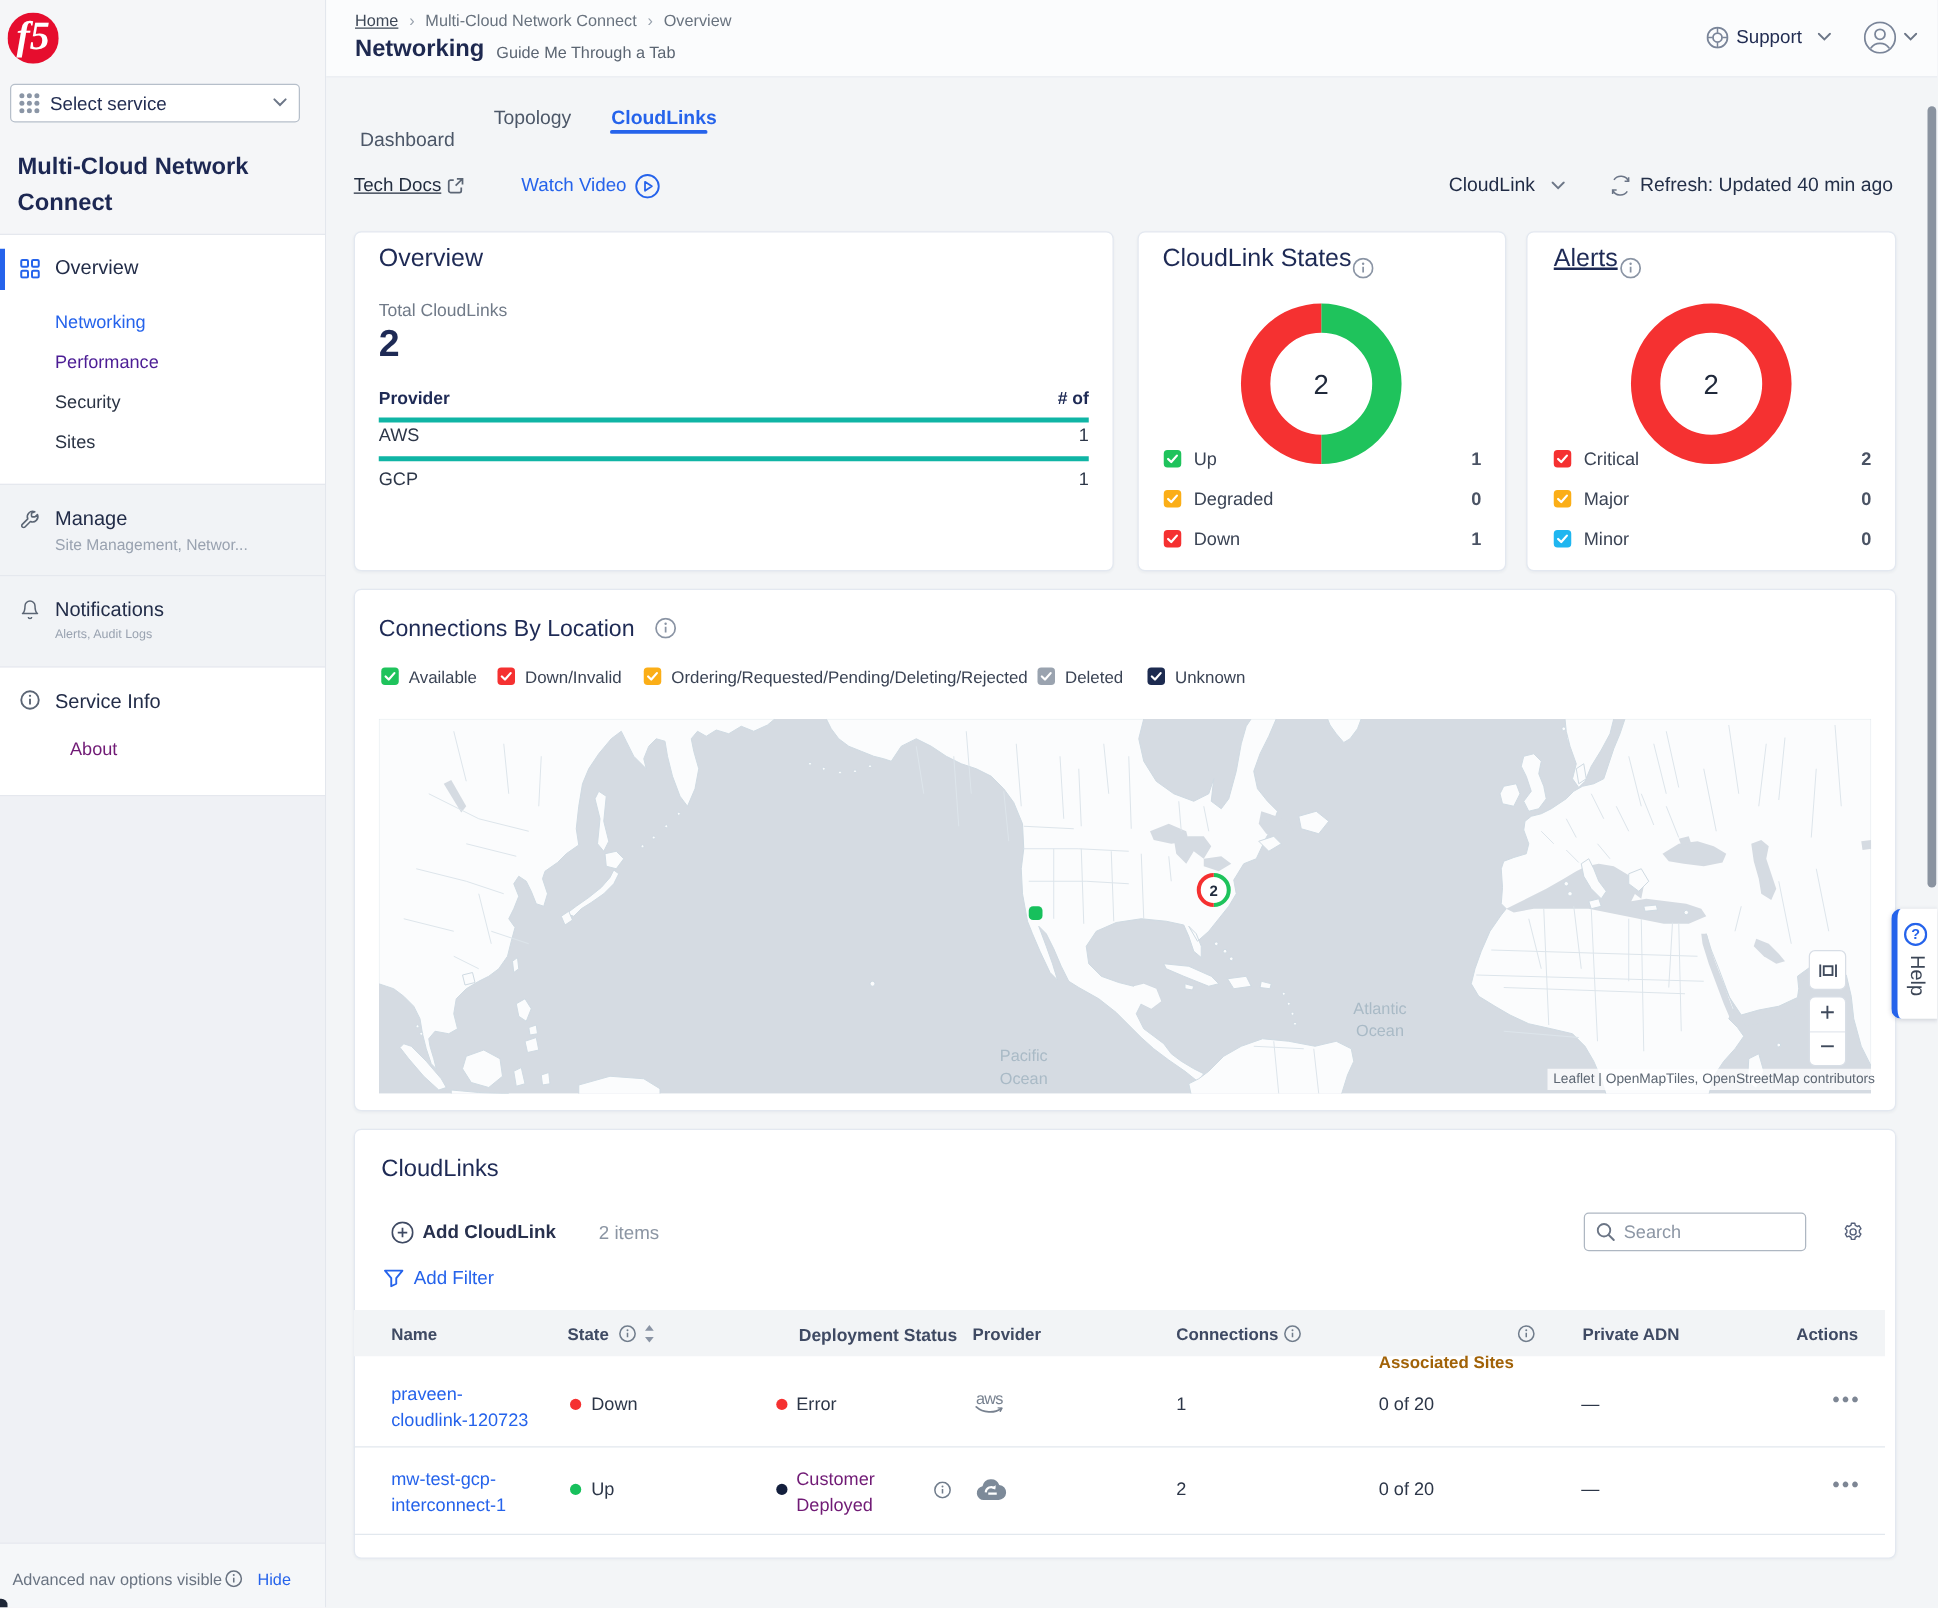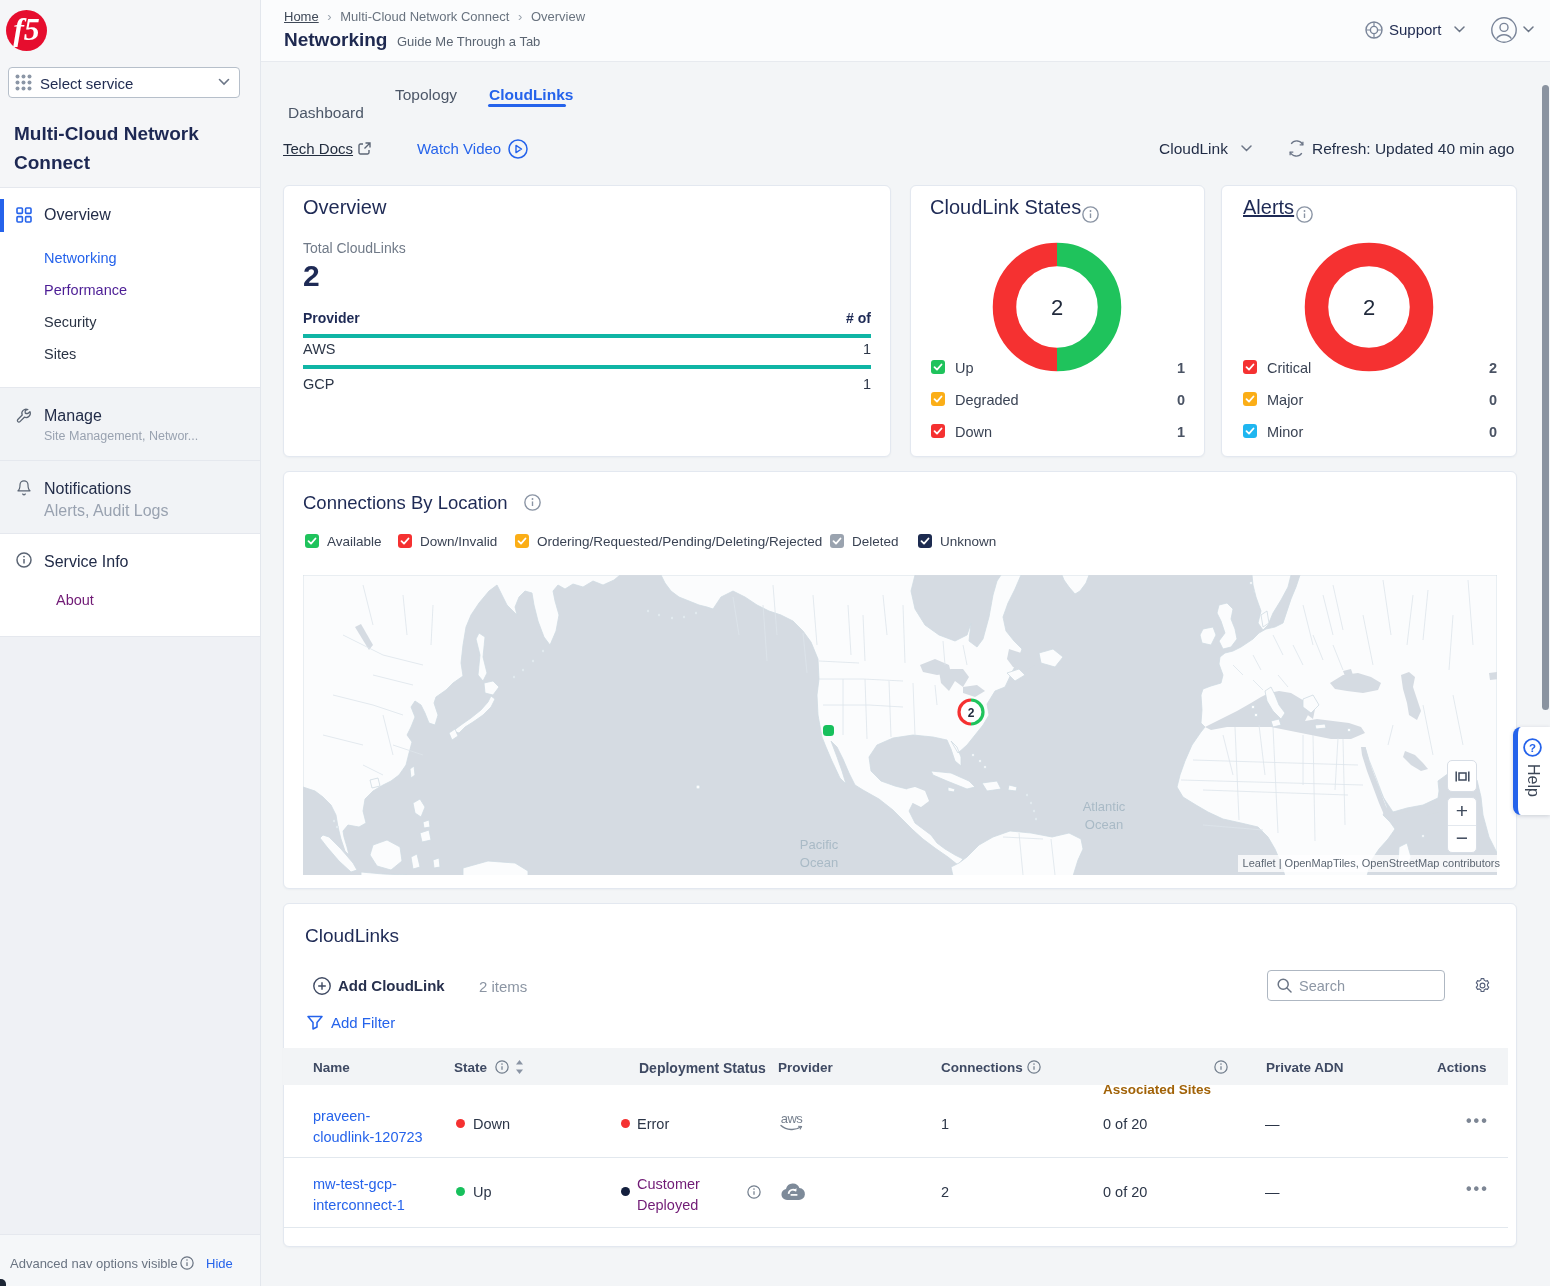--- a/index.html
+++ b/index.html
@@ -81,21 +81,21 @@
       <path d="M14.7 6.3a1 1 0 0 0-.3.7v2.6a1 1 0 0 0 1 1h2.6a1 1 0 0 0 .7-.3l2.4-2.4a6 6 0 0 1-7.9 7.9L7 22a2.1 2.1 0 0 1-3-3l6.2-6.2a6 6 0 0 1 7.9-7.9z" fill="none" stroke="#5b6574" stroke-width="1.8" stroke-linejoin="round"></path>
     </svg>
   <div class="abs" style="left:44px;top:407px;font-size:16px;color:#222c48;">Manage</div>
   <div class="abs" style="left:44px;top:429px;font-size:12.5px;color:#99a2b0;">Site Management, Networ...</div>
 
   <svg class="abs" style="left:16px;top:479px;" width="16" height="17" viewBox="0 0 24 24">
       <path d="M18 8a6 6 0 0 0-12 0c0 7-3 9-3 9h18s-3-2-3-9" fill="none" stroke="#5b6574" stroke-width="1.8" stroke-linejoin="round"></path>
       <path d="M10 21a2 2 0 0 0 4 0" fill="none" stroke="#5b6574" stroke-width="1.8"></path>
     </svg>
   <div class="abs" style="left:44px;top:480px;font-size:16px;color:#222c48;">Notifications</div>
-  <div class="abs" style="left:44px;top:502px;font-size:16px;color:#99a2b0;">Alerts, Audit Logs</div>
+  <div class="abs" style="left:44px;top:502px;font-size:10px;color:#99a2b0;">Alerts, Audit Logs</div>
 
   <svg class="abs" style="left:16px;top:552px;" width="16" height="16" viewBox="0 0 16 16">
       <circle cx="8" cy="8" r="7" fill="none" stroke="#5b6574" stroke-width="1.5"></circle>
       <circle cx="8" cy="4.6" r="0.9" fill="#5b6574"></circle>
       <path d="M8 7v4.5" stroke="#5b6574" stroke-width="1.5"></path>
     </svg>
   <div class="abs" style="left:44px;top:553px;font-size:16px;color:#222c48;">Service Info</div>
   <div class="abs" style="left:44px;top:592px;font-size:14.5px;color:#701a75;margin-left:12px;">About</div>
 
   <div class="abs" style="left:0;top:1234px;width:260px;height:52px;background:#f5f7f9;border-top:1px solid #e5e8ee;"></div>

